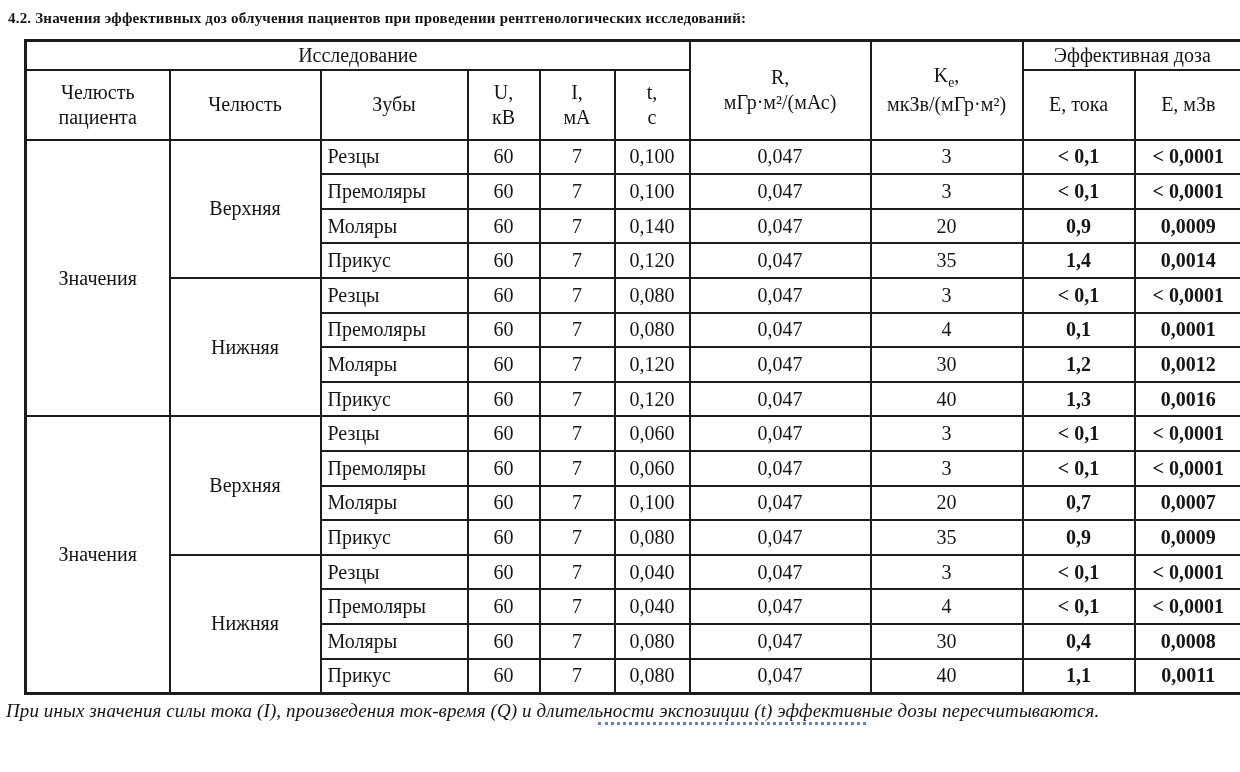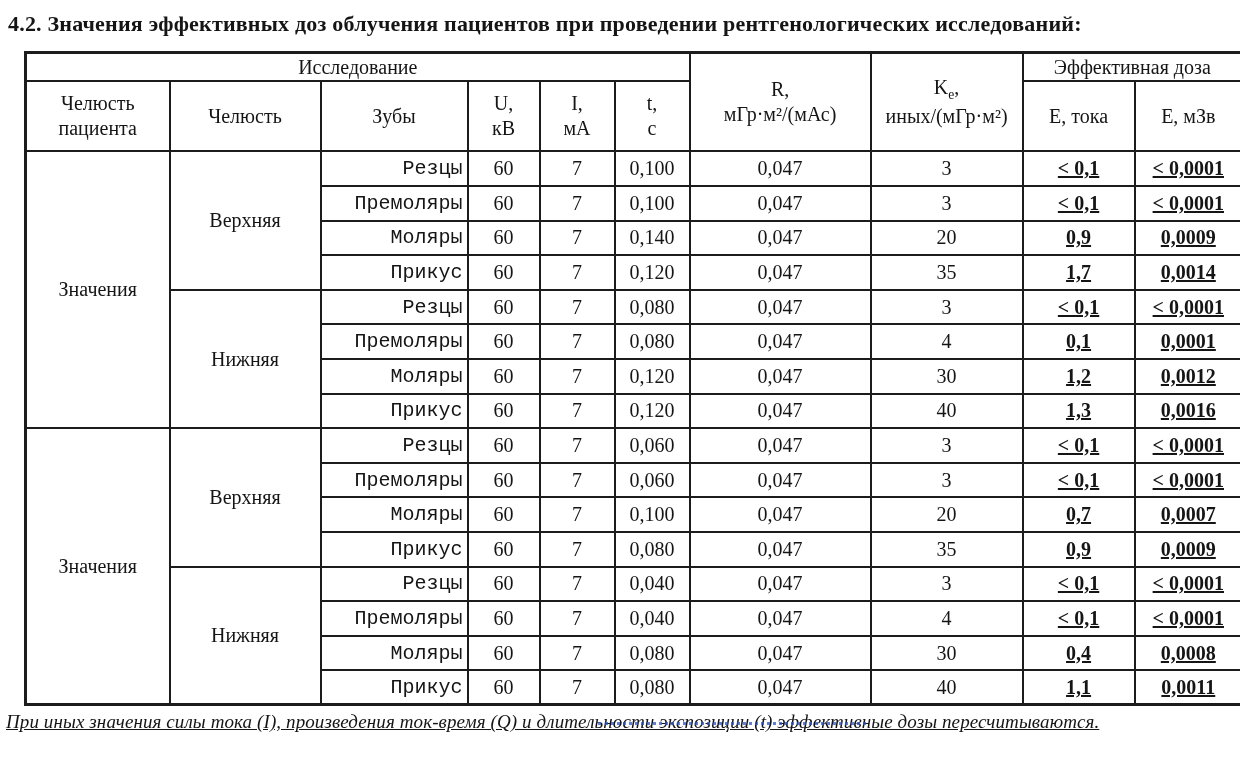--- a/index.html
+++ b/index.html
@@ -8,21 +8,21 @@
     background: #ffffff;
     width: 1240px;
     height: 772px;
     font-family: "Liberation Serif", "DejaVu Serif", serif;
     color: #151515;
     position: relative;
     overflow: hidden;
   }
   .page-title {
     font-weight: bold;
-    font-size: 22px;
+    font-size: 15px;
     line-height: 1.68;
     margin: 6px 0 8px 8px;
     max-width: 1090px;
     letter-spacing: 0.2px;
   }
   table.dose-table {
     border-collapse: collapse;
     table-layout: fixed;
     margin-left: 24px;
     width: 1220px;
@@ -35,29 +35,28 @@
     font-weight: normal;
     text-align: center;
     vertical-align: middle;
     overflow: hidden;
   }
   .dose-table thead tr.hrow1 { height: 29px; }
   .dose-table thead tr.hrow2 { height: 70px; }
   .dose-table tbody tr { height: 34.6px; }
   .dose-table .line { display: block; line-height: 1.25; }
   .dose-table sub { font-size: 68%; }
-  .dose-table td.cell-teeth { text-align: right; padding-left: 6px; font-family: Liberation Mono, monospace; }
-  .dose-table td.bold { font-weight: bold; text-decoration: underline; }
+  .dose-table td.cell-teeth { text-align: left; padding-left: 6px; }
+  .dose-table td.bold { font-weight: bold; }
   .footnote {
     font-style: italic;
     font-size: 19px;
     margin: 5px 0 4px 6px;
     letter-spacing: 0.1px;
     white-space: nowrap;
-    text-decoration: underline;
   }
   .scan-artifact {
     position: absolute;
     left: 598px;
     top: 722px;
     width: 268px;
     height: 0;
     border-top: 3px dotted #2e55c0;
     opacity: 0.75;
     pointer-events: none;
@@ -83,21 +82,21 @@
   </colgroup>
   <thead>
     <tr class="hrow1">
       <th colspan="6">Исследование</th>
       <th rowspan="2">
         <span class="line">R,</span>
         <span class="line">мГр·м²/(мАс)</span>
       </th>
       <th rowspan="2">
         <span class="line"><span>K</span><sub>е</sub><span>,</span></span>
-        <span class="line">иных/(мГр·м²)</span>
+        <span class="line">мкЗв/(мГр·м²)</span>
       </th>
       <th colspan="2">Эффективная доза</th>
     </tr>
     <tr class="hrow2">
       <th>
         <span class="line">Челюсть</span>
         <span class="line">пациента</span>
       </th>
       <th>Челюсть</th>
       <th>Зубы</th>
@@ -150,21 +149,21 @@
         <td class="bold">0,9</td>
         <td class="bold">0,0009</td>
       </tr>
       <tr>
         <td class="cell-teeth">Прикус</td>
         <td>60</td>
         <td>7</td>
         <td>0,120</td>
         <td>0,047</td>
         <td>35</td>
-        <td class="bold">1,7</td>
+        <td class="bold">1,4</td>
         <td class="bold">0,0014</td>
       </tr>
       <tr>
         <td rowspan="4">Нижняя</td>
         <td class="cell-teeth">Резцы</td>
         <td>60</td>
         <td>7</td>
         <td>0,080</td>
         <td>0,047</td>
         <td>3</td>

